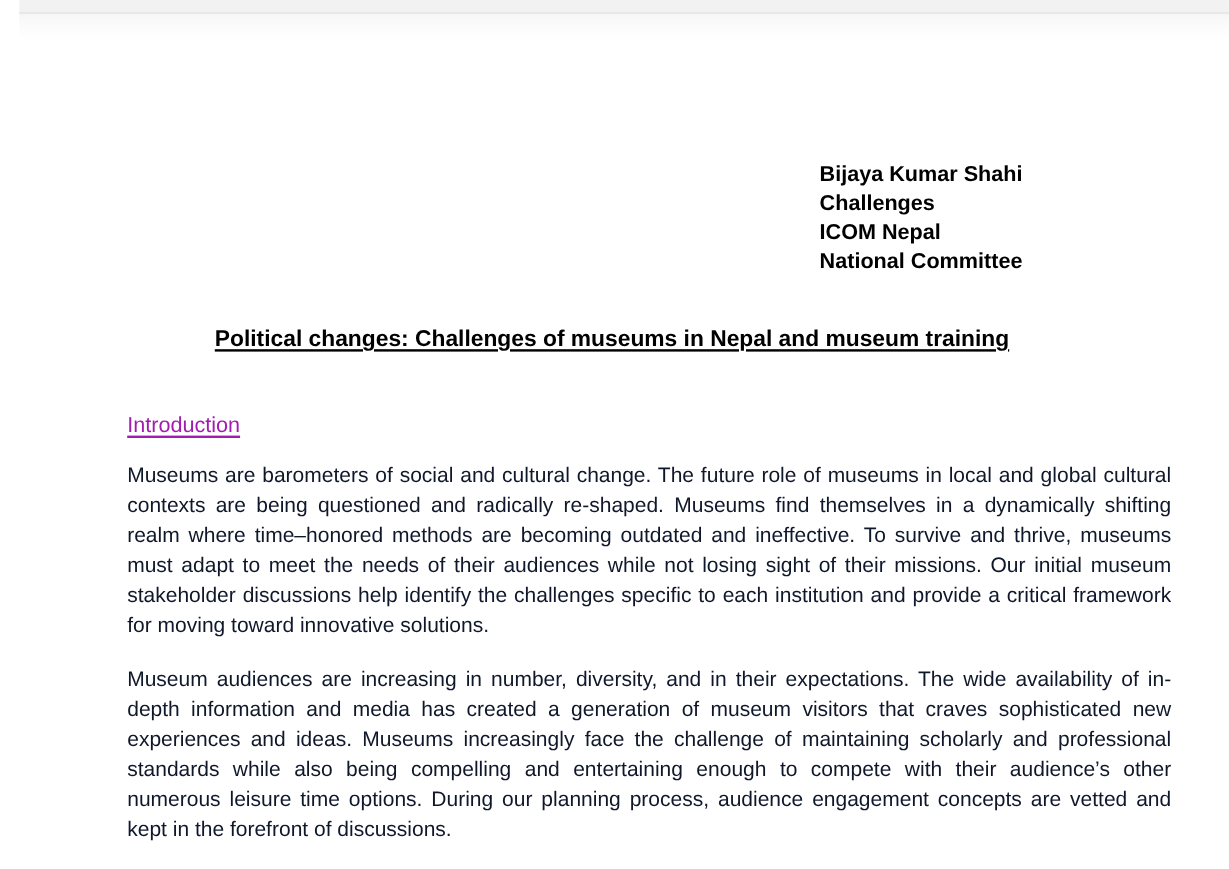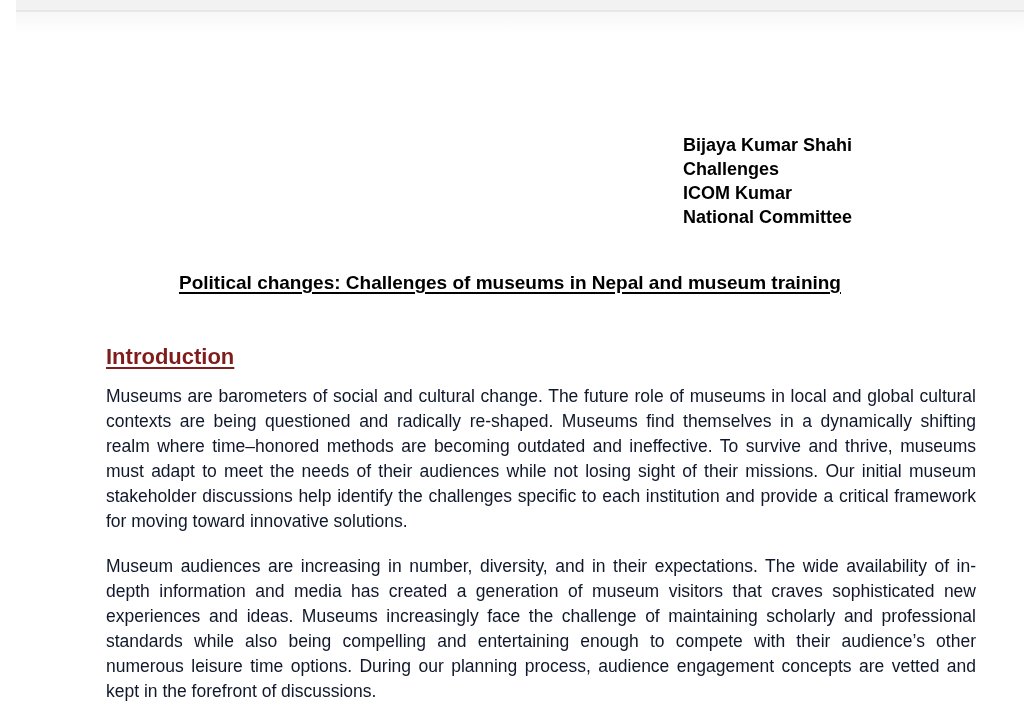--- a/index.html
+++ b/index.html
@@ -53,23 +53,23 @@
   }
   .doc-title span {
     text-decoration: underline;
     text-underline-offset: 3px;
     text-decoration-thickness: 2px;
   }
   .section-heading {
     position: absolute;
     left: 90px;
     top: 344px;
-    font-size: 22px;
-    font-weight: bold;
-    color: #7f1d1d;
+    font-size: 18px;
+    font-weight: normal;
+    color: #a21caf;
   }
   .section-heading span {
     text-decoration: underline;
     text-underline-offset: 3px;
     text-decoration-thickness: 2px;
   }
   .body-paragraph {
     position: absolute;
     left: 90px;
     width: 870px;
@@ -87,21 +87,21 @@
 <body>
 
 <div class="canvas">
 
   <div class="top-bar"></div>
   <div class="top-fade"></div>
 
   <div class="author-block">
     <div>Bijaya Kumar Shahi</div>
     <div>Challenges</div>
-    <div>ICOM Kumar</div>
+    <div>ICOM Nepal</div>
     <div>National Committee</div>
   </div>
 
   <div class="doc-title">
     <span>Political changes: Challenges of museums in Nepal and museum training</span>
   </div>
 
   <div class="section-heading">
     <span>Introduction</span>
   </div>

